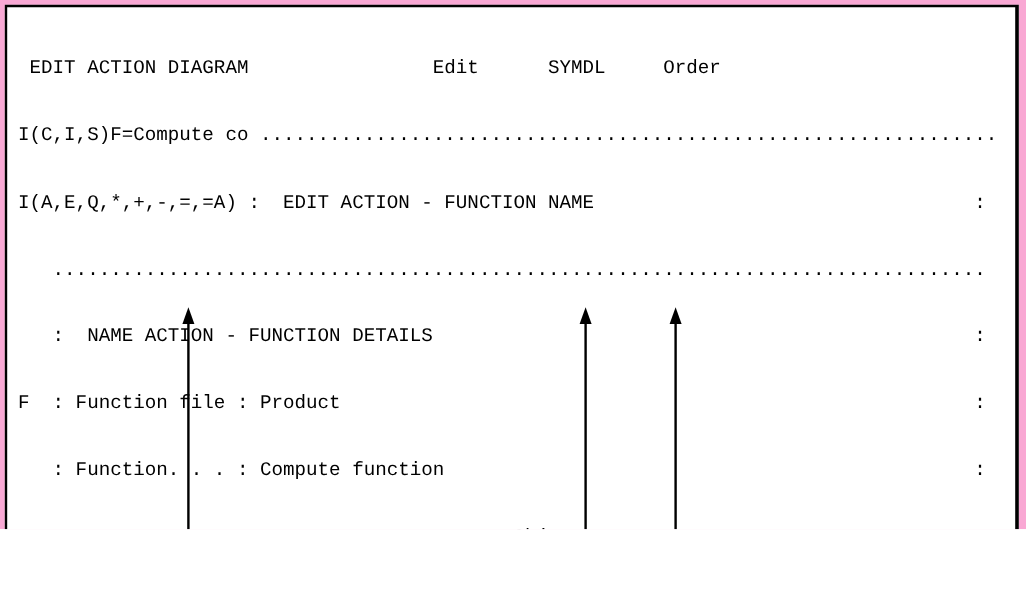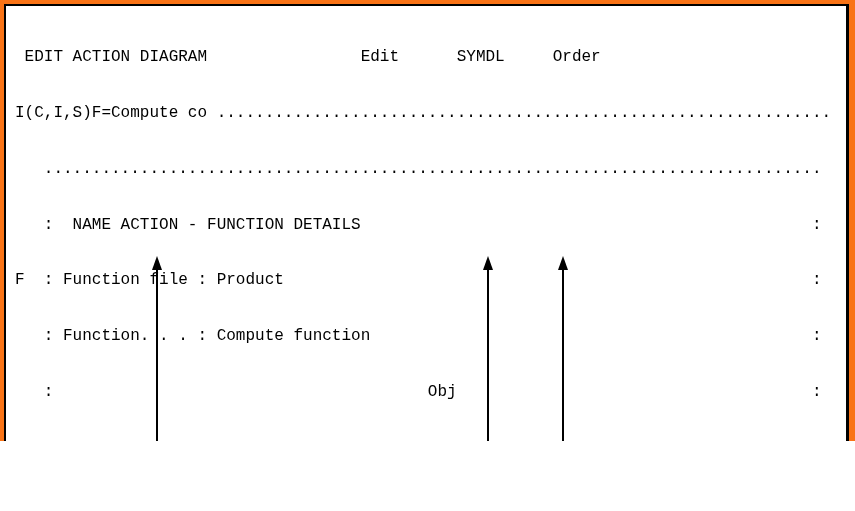--- a/index.html
+++ b/index.html
@@ -1,17 +1,17 @@
 <!DOCTYPE html>
 <html><head>
 <meta charset="utf-8">
 <style>
   html,body { margin:0; padding:0; background:#ffffff; }
   #stage {
-    position:relative; width:855px; height:441px; background:#f97316;
+    position:relative; width:855px; height:441px; background:#f9a8d4;
     overflow:hidden;
   }
   #frame {
     position:absolute; left:4px; top:4px; width:845px; height:451px;
     border:2px solid #000; border-right-width:3px; border-bottom-width:3px;
     box-sizing:border-box; background:#ffffff;
   }
   #terminal {
     position:absolute; left:15px; top:11px;
     font-family:"Liberation Mono","DejaVu Sans Mono",monospace;
@@ -33,20 +33,21 @@
 </head>
 <body>
 
 <div id="stage">
 
   <div id="frame"></div>
 
   <div id="terminal">
     <div class="term-line"> EDIT ACTION DIAGRAM                Edit      SYMDL     Order</div>
     <div class="term-line">I(C,I,S)F=Compute co ................................................................</div>
+    <div class="term-line">I(A,E,Q,*,+,-,=,=A) :  EDIT ACTION - FUNCTION NAME                                 :</div>
     <div class="term-line">   .................................................................................</div>
     <div class="term-line">   :  NAME ACTION - FUNCTION DETAILS                                               :</div>
     <div class="term-line">F  : Function file : Product                                                       :</div>
     <div class="term-line">   : Function. . . : Compute function                                              :</div>
     <div class="term-line">   :                                       Obj                                     :</div>
     
     
     
     
     

